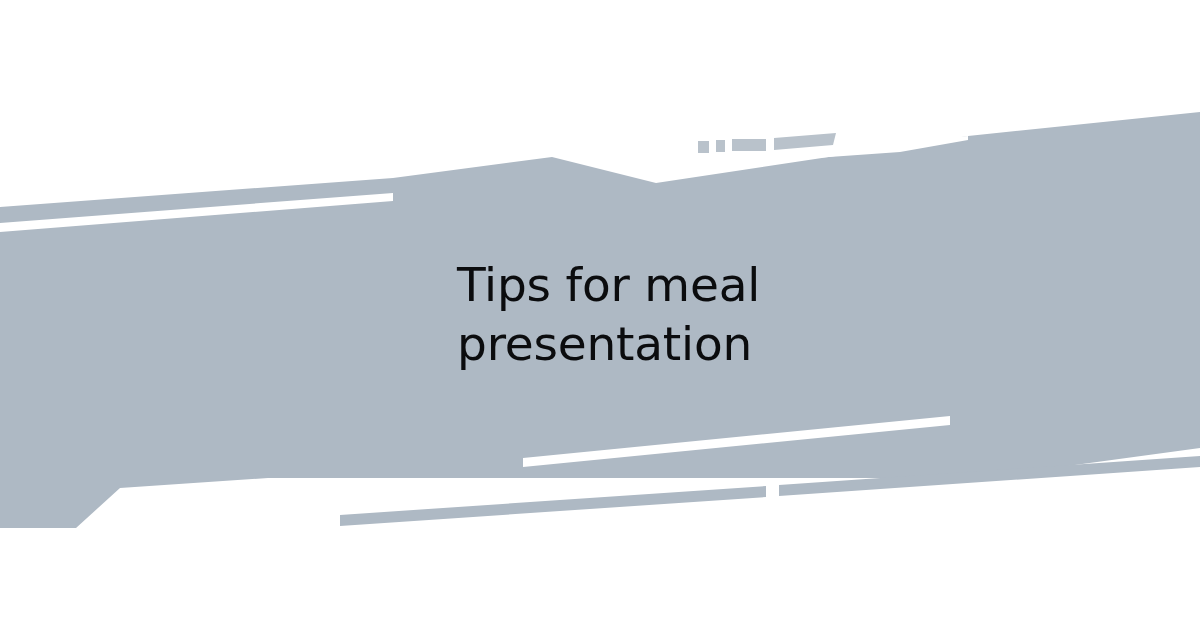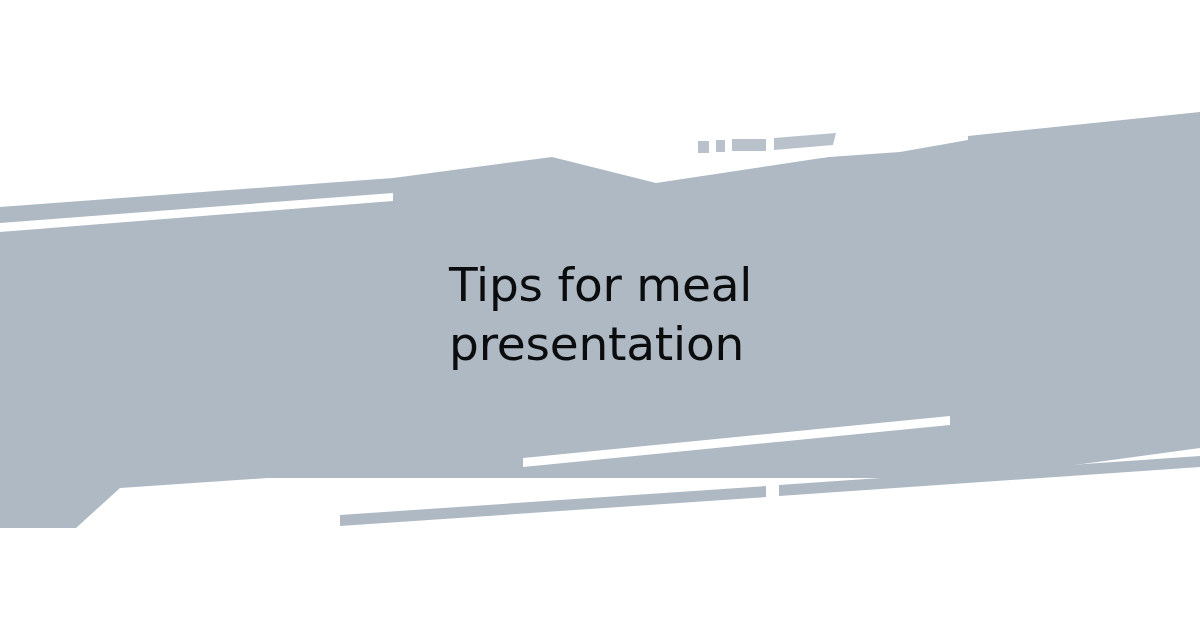--- a/index.html
+++ b/index.html
@@ -28,21 +28,21 @@
     top: 0;
     left: 0;
     width: 1200px;
     height: 630px;
     display: flex;
     align-items: center;
     justify-content: flex-start;
     pointer-events: none;
   }
   #banner-title {
-    margin: 4px;
+    margin: 12px;
     padding: 0 0 0 445px;
     max-width: 780px;
     font-size: 47px;
     line-height: 1.25;
     font-weight: 400;
     color: #0b0c0e;
     letter-spacing: -0.2px;
     white-space: pre-line;
   }
 </style>

